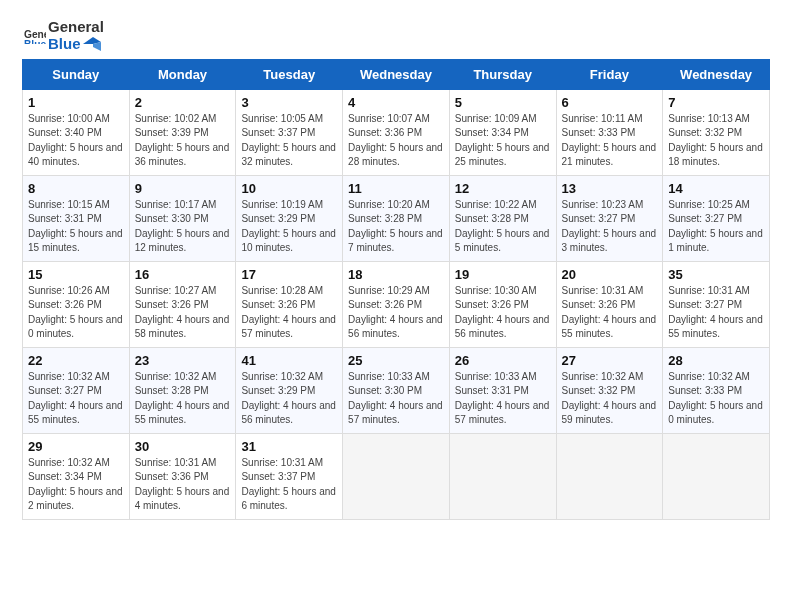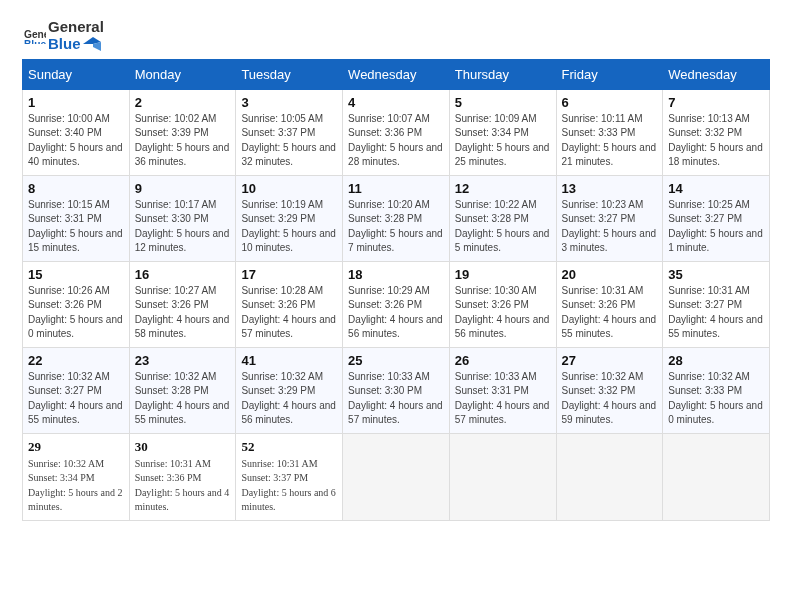--- a/index.html
+++ b/index.html
@@ -48,23 +48,23 @@
       width: 100%;
       border-collapse: collapse;
       font-size: 11px;
     }
     thead tr {
       background: #1565c0;
       color: #fff;
     }
     thead th {
       padding: 7px 5px;
-      text-align: left;
+      text-align: center;
       font-size: 13px;
-      font-weight: normal;
+      font-weight: bold;
       border: 1px solid #1565c0;
     }
     tbody tr {
       border: 1px solid #ccc;
     }
     tbody td {
       vertical-align: top;
       padding: 5px 5px 5px 5px;
       border: 1px solid #ddd;
       min-width: 98px;
@@ -89,21 +89,20 @@
       line-height: 1.45;
     }
     .empty-cell {
       background: #f5f5f5 !important;
     }
     tbody tr:last-child td {
       background: #f5f5f5;
     }
     tbody tr:last-child td.has-data {
       background: #fff;
-      font-family: Liberation Serif, serif;
     }
   </style>
 </head>
 <body>
 
 <div class="page">
   <div class="header-row">
     <div class="logo">
       <div>
         <svg class="logo-icon" viewBox="0 0 28 28" width="38" height="38">
@@ -174,21 +173,21 @@
           <td class="has-data"><span class="day-num">23</span><span class="day-detail">Sunrise: 10:32 AM<br>Sunset: 3:28 PM<br>Daylight: 4 hours and 55 minutes.</span></td>
           <td class="has-data"><span class="day-num">41</span><span class="day-detail">Sunrise: 10:32 AM<br>Sunset: 3:29 PM<br>Daylight: 4 hours and 56 minutes.</span></td>
           <td class="has-data"><span class="day-num">25</span><span class="day-detail">Sunrise: 10:33 AM<br>Sunset: 3:30 PM<br>Daylight: 4 hours and 57 minutes.</span></td>
           <td class="has-data"><span class="day-num">26</span><span class="day-detail">Sunrise: 10:33 AM<br>Sunset: 3:31 PM<br>Daylight: 4 hours and 57 minutes.</span></td>
           <td class="has-data"><span class="day-num">27</span><span class="day-detail">Sunrise: 10:32 AM<br>Sunset: 3:32 PM<br>Daylight: 4 hours and 59 minutes.</span></td>
           <td class="has-data"><span class="day-num">28</span><span class="day-detail">Sunrise: 10:32 AM<br>Sunset: 3:33 PM<br>Daylight: 5 hours and 0 minutes.</span></td>
         </tr>
         <tr>
           <td class="has-data"><span class="day-num">29</span><span class="day-detail">Sunrise: 10:32 AM<br>Sunset: 3:34 PM<br>Daylight: 5 hours and 2 minutes.</span></td>
           <td class="has-data"><span class="day-num">30</span><span class="day-detail">Sunrise: 10:31 AM<br>Sunset: 3:36 PM<br>Daylight: 5 hours and 4 minutes.</span></td>
-          <td class="has-data"><span class="day-num">52</span><span class="day-detail">Sunrise: 10:31 AM<br>Sunset: 3:37 PM<br>Daylight: 5 hours and 6 minutes.</span></td>
+          <td class="has-data"><span class="day-num">31</span><span class="day-detail">Sunrise: 10:31 AM<br>Sunset: 3:37 PM<br>Daylight: 5 hours and 6 minutes.</span></td>
           <td class="empty-cell"></td>
           <td class="empty-cell"></td>
           <td class="empty-cell"></td>
           <td class="empty-cell"></td>
         </tr>
       </tbody>
   </table>
 </div>
 
 </body></html>

